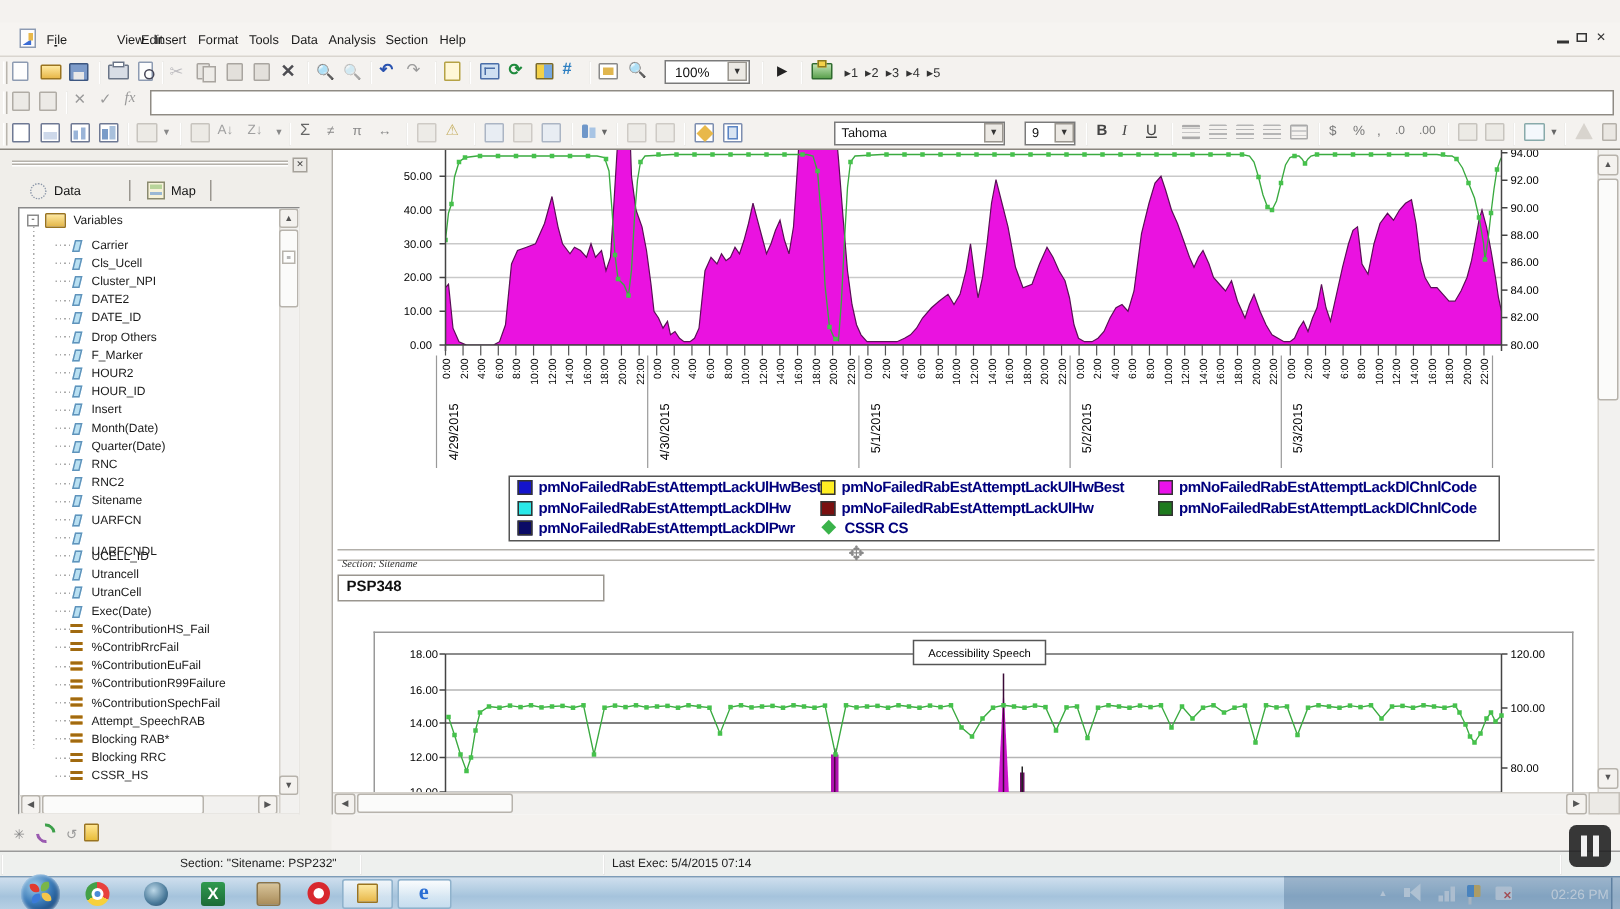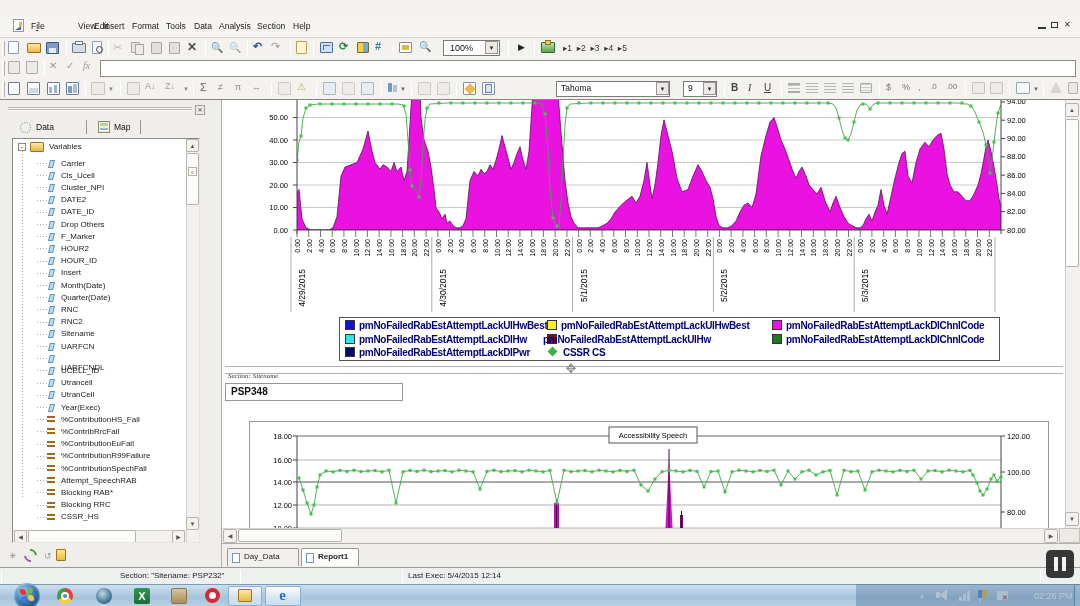--- a/index.html
+++ b/index.html
@@ -300,21 +300,21 @@
           <div class="dim" style="left:36px;top:227.9px;"></div>
           <div class="trow" style="left:48px;top:225.9px;">UCELL_ID</div>
       <i class="tc" style="top:243.6px;"></i>
           <div class="dim" style="left:36px;top:240.1px;"></div>
           <div class="trow" style="left:48px;top:238.1px;">Utrancell</div>
       <i class="tc" style="top:255.8px;"></i>
           <div class="dim" style="left:36px;top:252.3px;"></div>
           <div class="trow" style="left:48px;top:250.3px;">UtranCell</div>
       <i class="tc" style="top:268.0px;"></i>
           <div class="dim" style="left:36px;top:264.5px;"></div>
-          <div class="trow" style="left:48px;top:262.5px;">Year(Exec)</div>
+          <div class="trow" style="left:48px;top:262.5px;">Exec(Date)</div>
       <i class="tc" style="top:280.2px;"></i>
           <div class="mes" style="left:34px;top:277.2px;">
             <i style="top:0;"></i>
             <i style="top:4px;"></i>
           </div>
           <div class="trow" style="left:48px;top:274.7px;">%ContributionHS_Fail</div>
       <i class="tc" style="top:292.4px;"></i>
           <div class="mes" style="left:34px;top:289.4px;">
             <i style="top:0;"></i>
             <i style="top:4px;"></i>
@@ -624,21 +624,21 @@
     <div class="abs" style="left:117px;top:217px;width:661px;height:44px;background:#fff;border:1px solid #555;"></div>
     <div class="lsw" style="left:123px;top:220px;background:#1414cc;"></div>
       <div class="ltx" style="left:137px;top:220px;">pmNoFailedRabEstAttemptLackUlHwBest</div>
     <div class="lsw" style="left:325px;top:220px;background:#ffee22;"></div>
       <div class="ltx" style="left:339px;top:220px;">pmNoFailedRabEstAttemptLackUlHwBest</div>
     <div class="lsw" style="left:550px;top:220px;background:#ea12ea;"></div>
       <div class="ltx" style="left:564px;top:220px;">pmNoFailedRabEstAttemptLackDlChnlCode</div>
     <div class="lsw" style="left:123px;top:234px;background:#2ae8e8;"></div>
       <div class="ltx" style="left:137px;top:234px;">pmNoFailedRabEstAttemptLackDlHw</div>
     <div class="lsw" style="left:325px;top:234px;background:#7a0f0f;"></div>
-      <div class="ltx" style="left:321px;top:234px;">pmNoFailedRabEstAttemptLackUlHw</div>
+      <div class="ltx" style="left:339px;top:234px;">pmNoFailedRabEstAttemptLackUlHw</div>
     <div class="lsw" style="left:550px;top:234px;background:#1e7a1e;"></div>
       <div class="ltx" style="left:564px;top:234px;">pmNoFailedRabEstAttemptLackDlChnlCode</div>
     <div class="lsw" style="left:123px;top:247px;background:#0a0a66;"></div>
       <div class="ltx" style="left:137px;top:247px;">pmNoFailedRabEstAttemptLackDlPwr</div>
     <div class="abs" style="left:327px;top:248px;width:7px;height:7px;background:#3ab34a;transform:rotate(45deg);"></div>
     <div class="ltx" style="left:341px;top:247px;">CSSR CS</div>
 
     <div class="abs" style="left:3px;top:266px;width:838px;height:1px;background:#b2afaa;box-shadow:0 1px 0 #fdfdfd;"></div>
     <div class="abs" style="left:3px;top:273px;width:838px;height:1px;background:#b2afaa;box-shadow:0 1px 0 #fdfdfd;"></div>
     <div class="abs" style="left:341px;top:261px;width:16px;height:16px;color:#8a8a8a;font-size:13px;line-height:16px;text-align:center;">✥</div>
@@ -800,38 +800,27 @@
     <div class="sthumb" style="left:843px;top:19px;width:14px;height:148px;"></div>
     <div class="sbtn" style="left:843px;top:412px;">▼</div>
 
     <div class="sbar" style="left:0px;top:428px;width:843px;height:15px;border-top:1px solid #d5d2cc;"></div>
     <div class="sbtn" style="left:1px;top:429px;">◀</div>
     <div class="sthumb" style="left:16px;top:429px;width:104px;height:13px;"></div>
     <div class="sbtn" style="left:822px;top:429px;">▶</div>
     <div class="abs" style="left:837px;top:428px;width:21px;height:15px;background:#eceae6;border:1px solid #c5c1ba;"></div>
   </div>
 
-  <div id="tabsrow">
-    <div class="abs" style="left:0px;top:0px;width:859px;height:1px;background:#b2aea8;"></div>
-    <div class="sheettab" style="left:5px;width:72px;">
-      <span class="abs" style="left:4px;top:4px;width:8px;height:10px;background:#fff;border:1px solid #7a93bb;"></span>
-      <span class="abs" style="left:16px;top:3px;">Day_Data</span>
-    </div>
-    <div class="sheettab" style="left:79px;width:58px;background:#fdfdfc;font-weight:bold;">
-      <span class="abs" style="left:4px;top:4px;width:8px;height:10px;background:#fff;border:1px solid #7a93bb;"></span>
-      <span class="abs" style="left:16px;top:3px;">Report1</span>
-    </div>
-  </div>
 
   <div id="statusbar">
     <div class="svline" style="left:1px;"></div>
     <div class="abs" style="left:120px;top:3px;">Section: "Sitename: PSP232"</div>
     <div class="svline" style="left:240px;"></div>
     <div class="svline" style="left:402px;"></div>
-    <div class="abs" style="left:408px;top:3px;">Last Exec: 5/4/2015 12:14</div>
+    <div class="abs" style="left:408px;top:3px;">Last Exec: 5/4/2015 07:14</div>
     <div class="svline" style="left:1040px;"></div>
   </div>
 
   <div id="taskbar">
 
     <div class="abs" style="left:14px;top:-2px;width:26px;height:26px;border-radius:50%;background:radial-gradient(circle at 35% 30%,#9ecbe8,#3a7ab8 45%,#1a4a80 75%,#0d2f55);box-shadow:inset 0 0 3px #dff1fc;"></div>
     <div class="abs" style="left:20px;top:4px;width:6px;height:6px;background:#e23a2e;border-radius:1px 4px 1px 4px;transform:rotate(-8deg);"></div>
     <div class="abs" style="left:27px;top:3px;width:6px;height:6px;background:#7ab648;border-radius:4px 1px 4px 1px;transform:rotate(-8deg);"></div>
     <div class="abs" style="left:21px;top:11px;width:6px;height:6px;background:#3a7ad8;border-radius:4px 1px 4px 1px;transform:rotate(-8deg);"></div>
     <div class="abs" style="left:28px;top:10px;width:6px;height:6px;background:#f5c64a;border-radius:1px 4px 1px 4px;transform:rotate(-8deg);"></div>

